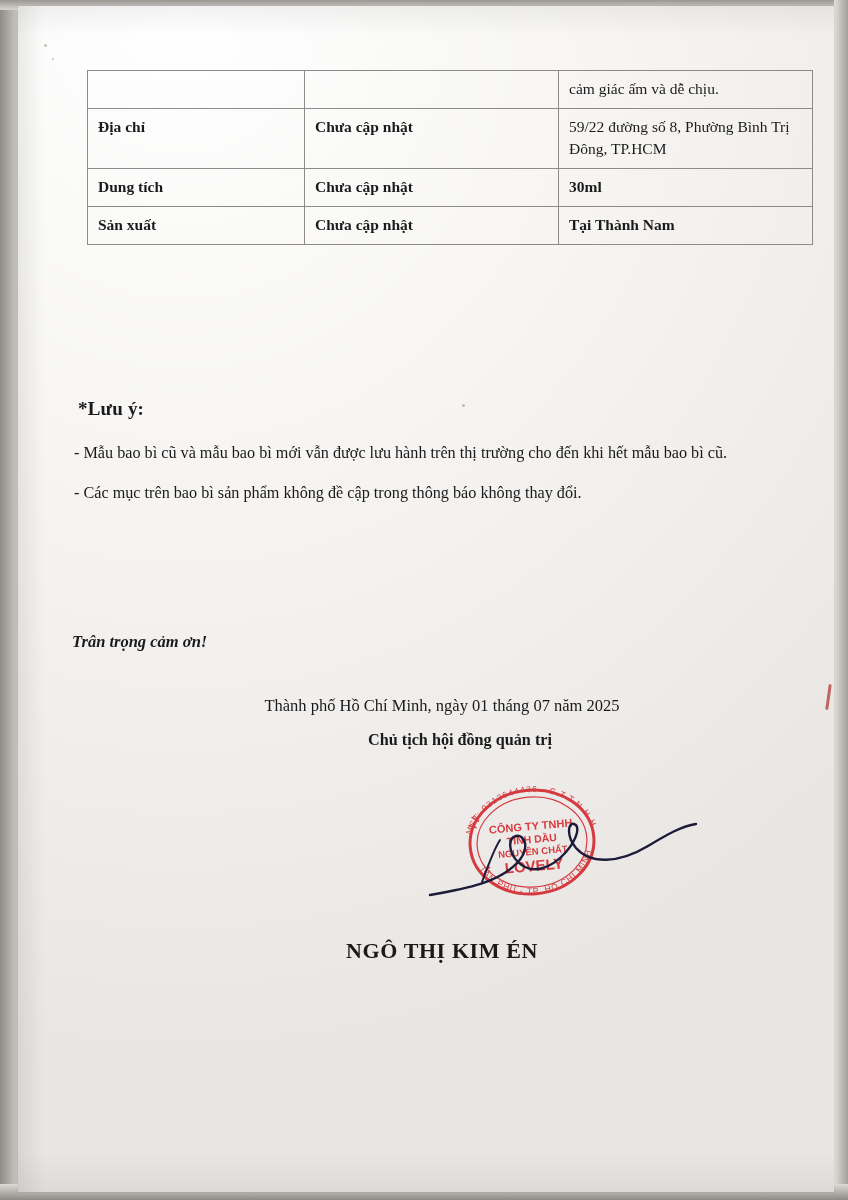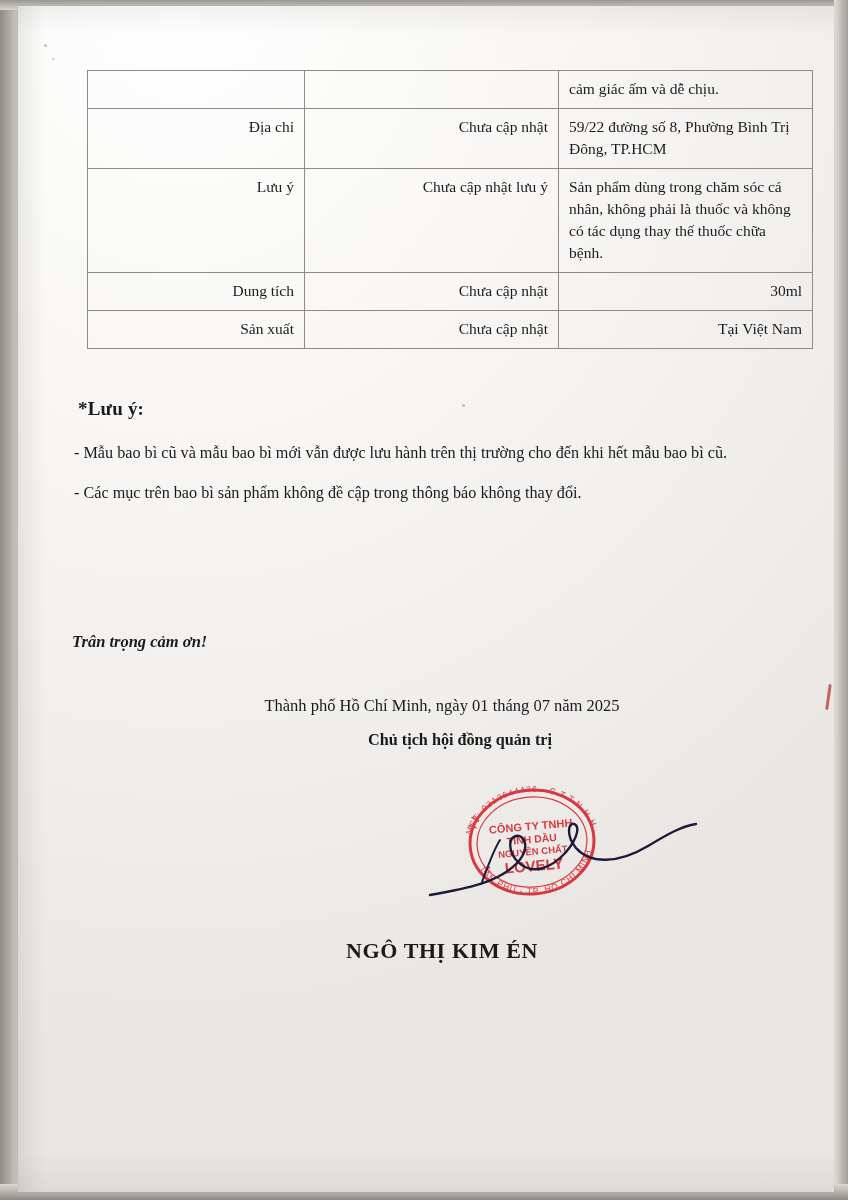--- a/index.html
+++ b/index.html
@@ -77,21 +77,21 @@
     border: 1px solid #8d8b89;
     padding: 7px 10px 8px 10px;
     font-size: 15.5px;
     line-height: 1.42;
     vertical-align: top;
     color: #1b1b1b;
   }
   .col-label { width: 196px; text-align: center; }
   .col-old   { width: 233px; text-align: center; margin-top: 34px; }
   .col-new   { width: 233px; text-align: left; }
-  .cell-center { text-align: right; }
+  .cell-center { text-align: left; font-weight: bold; }
   .cell-left { text-align: left; }
   .row-tall td { height: 86px; }
 
   
   .notes {
     position: absolute;
     left: 74px;
     top: 398px;
     width: 690px;
   }
@@ -214,34 +214,29 @@
       <tr>
         <td class="col-label cell-center"></td>
         <td class="col-old cell-center"></td>
         <td class="col-new cell-left">cảm giác ấm và dễ chịu.</td>
       </tr>
       <tr>
         <td class="col-label cell-center">Địa chỉ</td>
         <td class="col-old cell-center">Chưa cập nhật</td>
         <td class="col-new cell-left">59/22 đường số 8, Phường Bình Trị Đông, TP.HCM</td>
       </tr>
-      <tr class="row-tall">
-        <td class="col-label cell-center">Lưu ý</td>
-        <td class="col-old cell-center">Chưa cập nhật lưu ý</td>
-        <td class="col-new cell-left">Sản phẩm dùng trong chăm sóc cá nhân, không phải là thuốc và không có tác dụng thay thế thuốc chữa bệnh.</td>
-      </tr>
       <tr>
         <td class="col-label cell-center">Dung tích</td>
         <td class="col-old cell-center">Chưa cập nhật</td>
         <td class="col-new cell-center">30ml</td>
       </tr>
       <tr>
         <td class="col-label cell-center">Sản xuất</td>
         <td class="col-old cell-center">Chưa cập nhật</td>
-        <td class="col-new cell-center">Tại Việt Nam</td>
+        <td class="col-new cell-center">Tại Thành Nam</td>
       </tr>
     </tbody>
   </table>
 
   <div class="notes">
     <p class="note-title">*Lưu ý:</p>
     <p class="note-line">- Mẫu bao bì cũ và mẫu bao bì mới vẫn được lưu hành trên thị trường cho đến khi hết mẫu bao bì cũ.</p>
     <p class="note-line">- Các mục trên bao bì sản phẩm không đề cập trong thông báo không thay đổi.</p>
   </div>
 

